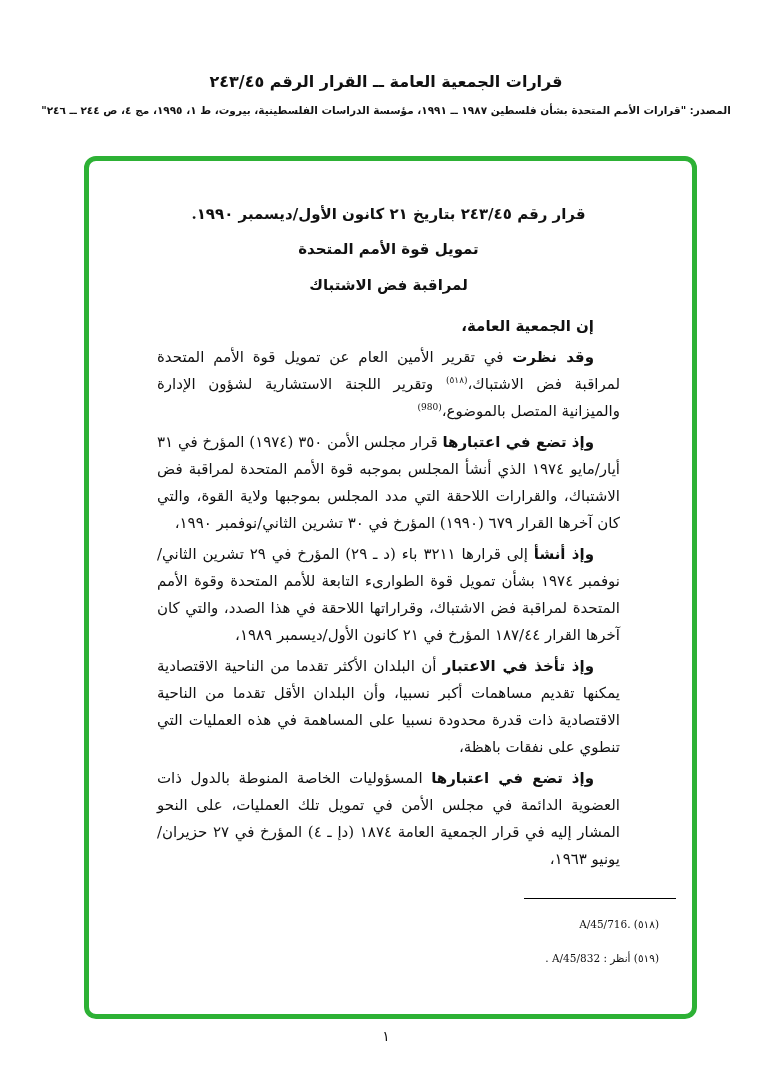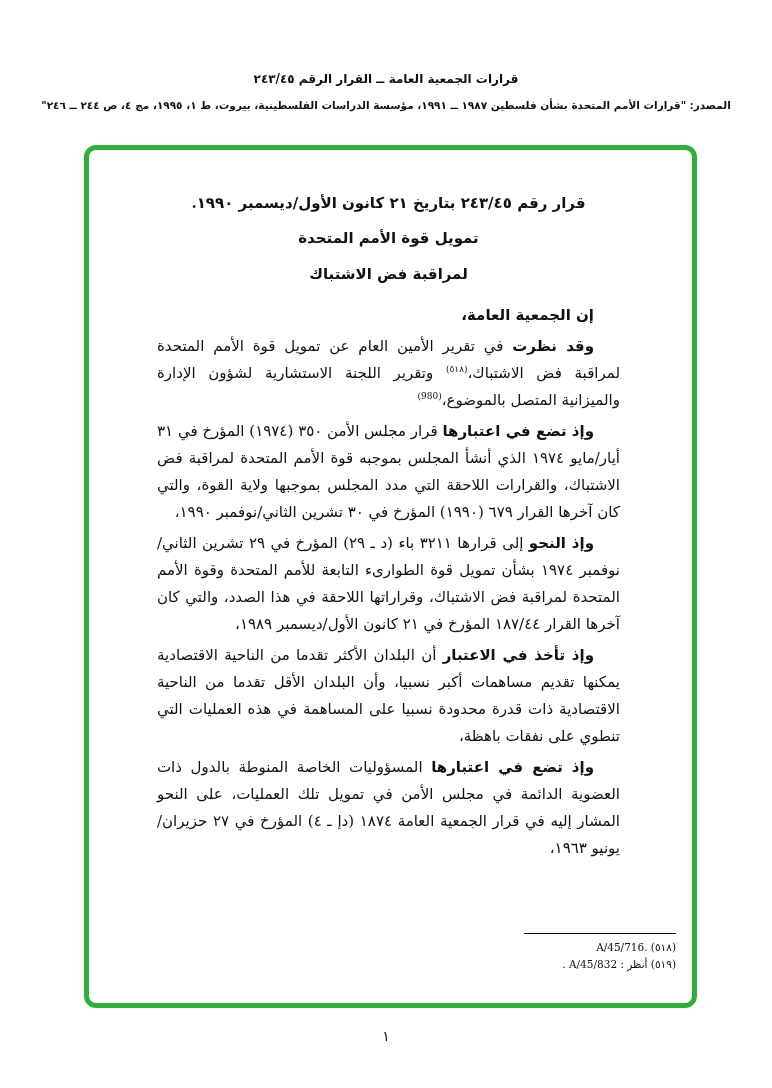--- a/index.html
+++ b/index.html
@@ -3,39 +3,39 @@
 <meta charset="utf-8">
 <style>
   html,body{margin:0;padding:0;}
   body{
     width:772px;height:1088px;background:#ffffff;color:#111;
     font-family:"DejaVu Serif","DejaVu Sans",serif;
     position:relative;overflow:hidden;
   }
   .page{position:absolute;inset:0;}
   .header{position:absolute;top:72px;left:0;right:0;text-align:center;direction:rtl;}
-  .header .title{font-size:12px;font-weight:700;margin:0 0 13px 0;letter-spacing:0;}
+  .header .title{font-size:16px;font-weight:700;margin:0 0 13px 0;letter-spacing:0;}
   .header .source{font-size:10.5px;font-weight:700;margin:0;}
   .green-box{
-    position:absolute;left:84px;top:145px;width:613px;height:863px;
+    position:absolute;left:84px;top:156px;width:613px;height:863px;
     box-sizing:border-box;border:5px solid #2db135;border-radius:12px;
     padding:44px 68px 0 64px;direction:rtl;background:#fff;
   }
   .doc-title{font-size:15px;font-weight:700;text-align:center;margin:0 0 14px 0;}
   .doc-subtitle{font-size:15px;font-weight:700;text-align:center;margin:12px;line-height:24px;}
   .doc-body{margin-top:16px;font-size:15px;line-height:27px;text-align:justify;}
   .doc-body p{margin:4px;text-indent:26px;}
   .doc-body .bold{font-weight:700;}
   .doc-body sup{font-size:9px;line-height:0;}
   .footnotes{
     position:absolute;right:16px;bottom:30px;width:152px;
     direction:rtl;font-size:10.5px;line-height:17px;text-align:right;
   }
   .fn-rule{border-top:1.5px solid #000;margin-bottom:5px;}
-  .fn-line{margin:0;}
+  .fn-line{margin:17px;}
   .page-number{position:absolute;left:0;right:0;bottom:44px;text-align:center;font-size:14px;}
 </style>
 </head>
 <body>
 
 <div class="page">
 
   <div class="header">
     <h1 class="title">قرارات الجمعية العامة ــ القرار الرقم ٢٤٣/٤٥</h1>
     <p class="source">المصدر: "قرارات الأمم المتحدة بشأن فلسطين ١٩٨٧ ــ ١٩٩١، مؤسسة الدراسات الفلسطينية، بيروت، ط ١، ١٩٩٥، مج ٤، ص ٢٤٤ ــ ٢٤٦"</p>
@@ -43,21 +43,21 @@
 
   <div class="green-box" style="border-color: rgb(45, 177, 53);">
     <div class="doc-title">قرار رقم ٢٤٣/٤٥ بتاريخ ٢١ كانون الأول/ديسمبر ١٩٩٠.</div>
     <div class="doc-subtitle">تمويل قوة الأمم المتحدة</div>
     <div class="doc-subtitle">لمراقبة فض الاشتباك</div>
 
     <div class="doc-body">
         <p class=""><span class="bold">إن الجمعية العامة،</span></p>
         <p class=""><span class="bold">وقد نظرت</span><span> في تقرير الأمين العام عن تمويل قوة الأمم المتحدة لمراقبة فض الاشتباك،</span><sup>(٥١٨)</sup><span> وتقرير اللجنة الاستشارية لشؤون الإدارة والميزانية المتصل بالموضوع،</span><sup>(980)</sup></p>
         <p class=""><span class="bold">وإذ تضع في اعتبارها</span><span> قرار مجلس الأمن ٣٥٠ (١٩٧٤) المؤرخ في ٣١ أيار/مايو ١٩٧٤ الذي أنشأ المجلس بموجبه قوة الأمم المتحدة لمراقبة فض الاشتباك، والقرارات اللاحقة التي مدد المجلس بموجبها ولاية القوة، والتي كان آخرها القرار ٦٧٩ (١٩٩٠) المؤرخ في ٣٠ تشرين الثاني/نوفمبر ١٩٩٠،</span></p>
-        <p class=""><span class="bold">وإذ النحو</span><span> إلى قرارها ٣٢١١ باء (د ـ ٢٩) المؤرخ في ٢٩ تشرين الثاني/نوفمبر ١٩٧٤ بشأن تمويل قوة الطوارىء التابعة للأمم المتحدة وقوة الأمم المتحدة لمراقبة فض الاشتباك، وقراراتها اللاحقة في هذا الصدد، والتي كان آخرها القرار ١٨٧/٤٤ المؤرخ في ٢١ كانون الأول/ديسمبر ١٩٨٩،</span></p>
+        <p class=""><span class="bold">وإذ أنشأ</span><span> إلى قرارها ٣٢١١ باء (د ـ ٢٩) المؤرخ في ٢٩ تشرين الثاني/نوفمبر ١٩٧٤ بشأن تمويل قوة الطوارىء التابعة للأمم المتحدة وقوة الأمم المتحدة لمراقبة فض الاشتباك، وقراراتها اللاحقة في هذا الصدد، والتي كان آخرها القرار ١٨٧/٤٤ المؤرخ في ٢١ كانون الأول/ديسمبر ١٩٨٩،</span></p>
         <p class=""><span class="bold">وإذ تأخذ في الاعتبار</span><span> أن البلدان الأكثر تقدما من الناحية الاقتصادية يمكنها تقديم مساهمات أكبر نسبيا، وأن البلدان الأقل تقدما من الناحية الاقتصادية ذات قدرة محدودة نسبيا على المساهمة في هذه العمليات التي تنطوي على نفقات باهظة،</span></p>
         <p class=""><span class="bold">وإذ تضع في اعتبارها</span><span> المسؤوليات الخاصة المنوطة بالدول ذات العضوية الدائمة في مجلس الأمن في تمويل تلك العمليات، على النحو المشار إليه في قرار الجمعية العامة ١٨٧٤ (دإ ـ ٤) المؤرخ في ٢٧ حزيران/يونيو ١٩٦٣،</span></p>
       </div>
 
     <div class="footnotes">
       <div class="fn-rule"></div>
       <div>
           <div class="fn-line"><span>(٥١٨) </span><span dir="ltr">A/45/716.</span></div>
           <div class="fn-line"><span>(٥١٩) أنظر : </span><span dir="ltr">A/45/832</span><span> .</span></div>
         </div>

